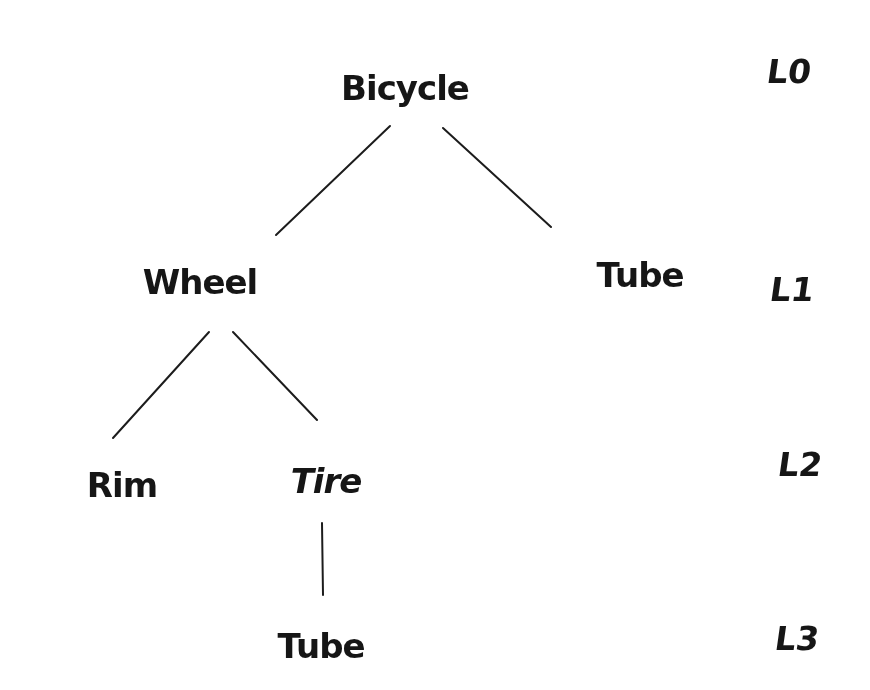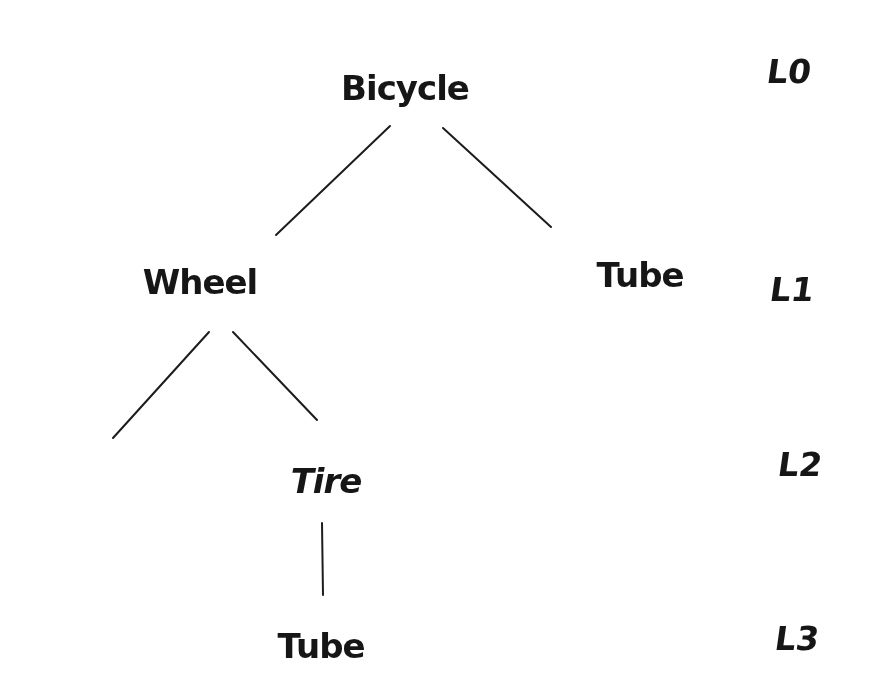--- a/index.html
+++ b/index.html
@@ -58,20 +58,21 @@
     <line x1="390" y1="126" x2="276" y2="235"></line>
     <line x1="443" y1="128" x2="551" y2="227"></line>
     <line x1="209" y1="332" x2="113" y2="438"></line>
     <line x1="233" y1="332" x2="317" y2="420"></line>
     <line x1="322" y1="523" x2="323" y2="595"></line>
   </svg>
 
   <div class="node-label" style="left: 405px; top: 88px;">Bicycle</div>
   <div class="node-label" style="left: 200px; top: 282px; text-align: center;">Wheel</div>
   <div class="node-label" style="left: 640px; top: 275px;">Tube</div>
+  <div class="node-label" style="left: 122px; top: 485px;">Rim</div>
   <div class="node-label" style="left: 326px; top: 481px; font-style: italic;">Tire</div>
   <div class="node-label" style="left: 321px; top: 634px; margin-top: 12px;">Tube</div>
 
   <div class="level-label" style="left: 789px; top: 71px;">L0</div>
   <div class="level-label" style="left: 792px; top: 289px;">L1</div>
   <div class="level-label" style="left: 800px; top: 464px;">L2</div>
   <div class="level-label" style="left: 797px; top: 638px;">L3</div>
 
 </div>
 

